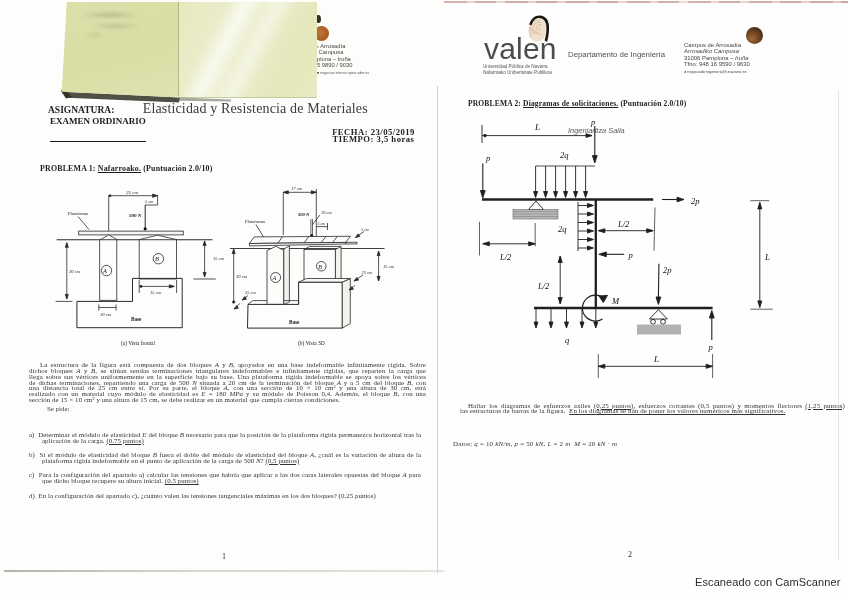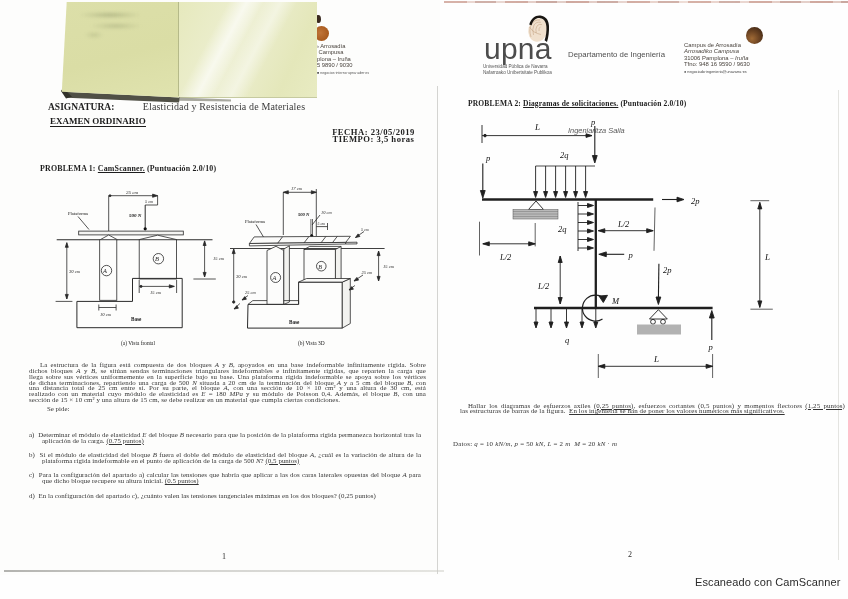--- a/index.html
+++ b/index.html
@@ -51,27 +51,27 @@
 
 <div class="abs" style="left:58px;top:2px;width:121px;height:96px;background:linear-gradient(165deg,#dcdfa9,#dadda5 55%,#e0e3af);clip-path:polygon(8.7px 0px,121px 0px,121px 95.5px,3.8px 89.7px);"></div>
 
 <div class="abs" style="left:72px;top:7px;width:96px;height:32px;background:
  radial-gradient(ellipse 44px 5px at 38px 8px,rgba(105,115,75,.34),rgba(0,0,0,0) 72%),
  radial-gradient(ellipse 36px 5px at 44px 19px,rgba(105,115,75,.26),rgba(0,0,0,0) 72%),
  radial-gradient(ellipse 13px 5px at 22px 28px,rgba(105,115,75,.2),rgba(0,0,0,0) 72%);filter:blur(1.6px);"></div>
 
 <div class="abs" style="left:178px;top:2px;width:1.4px;height:94px;background:#b5b989;"></div>
 
-<div class="abs ser blur" style="left:48px;top:100.5px;font-size:9.5px;color:#1d1d1d;white-space:nowrap;"><b>ASIGNATURA:</b>&nbsp;<span style="color:#3b3b3b;font-size:10px;letter-spacing:0.15px;padding-left:26px;">Elasticidad y Resistencia de Materiales</span></div>
-
-<div class="abs ser" style="left:50px;top:116px;font-size:9px;font-weight:bold;color:#1b1b1b;border-bottom:1px solid #1b1b1b;padding-bottom:0;">EXAMEN ORDINARIO</div>
+<div class="abs ser blur" style="left:48px;top:100.5px;font-size:9.5px;color:#1d1d1d;white-space:nowrap;"><b>ASIGNATURA:</b>&nbsp;<span style="color:#3b3b3b;font-size:14px;letter-spacing:0.15px;padding-left:26px;">Elasticidad y Resistencia de Materiales</span></div>
+
+<div class="abs ser" style="left:50px;top:116px;font-size:9px;font-weight:bold;color:#1b1b1b;border-bottom:1px solid #1b1b1b;padding-bottom:15px;">EXAMEN ORDINARIO</div>
 
 <div class="abs ser" style="left:326px;top:128.5px;width:95px;font-size:8.6px;font-weight:bold;color:#222;text-align:center;line-height:7.4px;letter-spacing:0.5px;">FECHA: 23/05/2019<br>TIEMPO: 3,5 horas</div>
 
-<div class="abs ser blur" style="left:40px;top:163.5px;font-size:7.9px;font-weight:bold;color:#1d1d1d;letter-spacing:0.18px;">PROBLEMA 1: <u>CamScanner.</u> (Puntuación 2.0/10)</div>
+<div class="abs ser blur" style="left:40px;top:163.5px;font-size:7.9px;font-weight:bold;color:#1d1d1d;letter-spacing:0.18px;">PROBLEMA 1: <u>Nafarroako.</u> (Puntuación 2.0/10)</div>
 
 <div class="abs" style="left:50px;top:183px;">
 <svg width="196" height="166" viewBox="0 0 196 166" fill="none" stroke="#2a2a2a" stroke-width="0.8">
 
 <g>
           <line x1="58.7" y1="12.7" x2="107.6" y2="12.7"></line>
           <path d="M107.6 12.7 l-5 -1.6 v3.2 z" fill="#2a2a2a"></path>
           <circle cx="60" cy="12.7" r="1" fill="#2a2a2a"></circle>
           <text x="76" y="10.5" font-size="5" font-style="italic" fill="#222" stroke="none">25 cm</text>
         </g>
@@ -299,21 +299,21 @@
 <div class="abs ser blur" style="left:29px;top:472px;width:379px;font-size:6.9px;line-height:6.15px;text-align:justify;color:#343434;padding-left:13px;text-indent:-13px;letter-spacing:0.05px;">
 c)&nbsp;&nbsp;Para la configuración del apartado a) calcular las tensiones que habría que aplicar a las dos caras laterales opuestas del bloque <i>A</i> para que dicho bloque recupere su altura inicial. <u>(0.5 puntos)</u>
 </div>
 
 <div class="abs ser blur" style="left:29px;top:492.5px;width:379px;font-size:6.9px;line-height:6.15px;color:#343434;padding-left:13px;text-indent:-13px;letter-spacing:0.05px;">
 d)&nbsp;&nbsp;En la configuración del apartado c), ¿cuánto valen las tensiones tangenciales máximas en los dos bloques? (0,25 puntos)
 </div>
 
 <div class="abs ser" style="left:222px;top:551.5px;font-size:8px;color:#2a2a2a;">1</div>
 
-<div class="abs san" style="left:484px;top:32px;font-size:30px;color:#4a4a4a;letter-spacing:0.2px;font-weight:400;opacity:0.985;">upna</div>
+<div class="abs san" style="left:484px;top:32px;font-size:30px;color:#4a4a4a;letter-spacing:0.2px;font-weight:400;opacity:0.985;">valen</div>
 
 <div class="abs" style="left:524px;top:13px;">
 <svg width="29" height="33" viewBox="0 0 29 33">
 <ellipse cx="14" cy="17" rx="9.7" ry="11.8" transform="rotate(14 14 17)" fill="#f0e0cd"></ellipse>
 <g fill="none" stroke="#c3a183" stroke-width="0.55">
 <path d="M7 24 Q4.5 16 7.5 11 Q10.5 6.5 16 7"></path>
 <path d="M9.5 22 Q7.8 16 10 12 Q12.3 8.5 16.8 9.3"></path>
 <path d="M12.2 20 Q11.2 15.8 13 13 Q14.8 10.6 18 11.6"></path>
 <path d="M15 18 Q14.6 15 16.4 13.8"></path>
 <path d="M5.5 14 Q9 20 17 21.5"></path>
@@ -501,21 +501,21 @@
           <line x1="299.8" y1="94.4" x2="299.8" y2="199.4"></line>
           <path d="M299.8 94.4 l-2 6.5 h4 z" fill="#1f1f1f"></path>
           <path d="M299.8 199.4 l-2 -6.5 h4 z" fill="#1f1f1f"></path>
           <text x="305" y="152" font-size="9" font-style="italic" fill="#111" stroke="none">L</text>
         </g>
 </svg>
 </div>
 
 <div class="abs ser blur" style="left:441px;top:403.5px;width:395px;font-size:6.95px;line-height:5.9px;color:#343434;letter-spacing:0.1px;margin-left:19px;">
 <div class="jl"><span style="display:inline-block;width:8px;"></span>Hallar los diagramas de esfuerzos axiles <u>(0,25 puntos)</u>, esfuerzos cortantes (0,5 puntos) y momentos flectores <u>(1,25 puntos)</u> de</div>
-<div>las estructuras de barras de la figura.&nbsp; <u>En los ingenieria se han de poner los valores numéricos más significativos.</u></div>
+<div>las estructuras de barras de la figura.&nbsp; <u>En los diagramas se han de poner los valores numéricos más significativos.</u></div>
 </div>
 
 <div class="abs ser blur" style="left:453px;top:439.5px;font-size:6.9px;color:#343434;letter-spacing:0.22px;">Datos: <i>q</i> = 10 <i>kN/m</i>, <i>p</i> = 50 <i>kN</i>, <i>L</i> = 2 <i>m</i>&nbsp;&nbsp;<i>M</i> = 20 <i>kN</i> · <i>m</i></div>
 
 <div class="abs ser" style="left:628px;top:550px;font-size:8px;color:#2a2a2a;">2</div>
 
 <div class="abs san" style="left:695px;top:576px;font-size:11px;color:#2b2b2b;white-space:nowrap;letter-spacing:0.1px;">Escaneado con CamScanner</div>
 
 </div>
 

